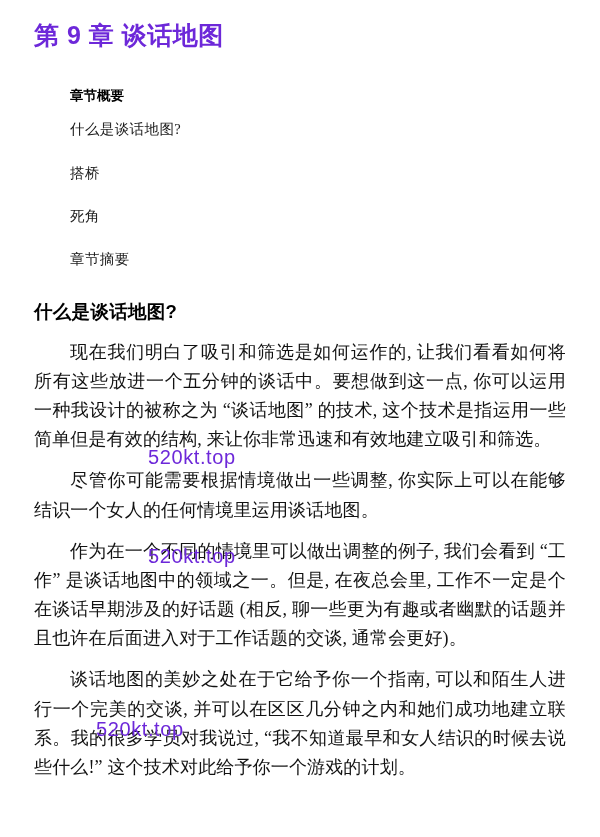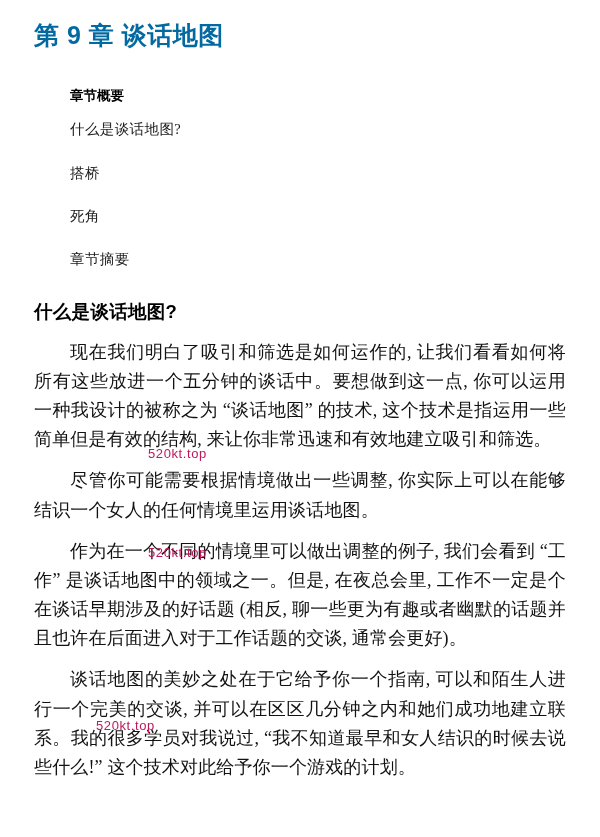--- a/index.html
+++ b/index.html
@@ -25,21 +25,21 @@
   }
 
   .chapter-title {
     font-family: "Liberation Sans", "DejaVu Sans", sans-serif;
     font-weight: bold;
     font-size: 25px;
     letter-spacing: 0.5px;
     margin: 8px 0 0 0;
     padding: 0;
     line-height: 1.25;
-    color: #0369a1;
+    color: #6d28d9;
   }
 
   .toc {
     margin: 36px 0 0 36px;
   }
 
   .toc-heading {
     font-family: "Liberation Sans", "DejaVu Sans", sans-serif;
     font-weight: bold;
     font-size: 13.5px;
@@ -77,22 +77,22 @@
   }
 
   .body-para.gap {
     margin-top: 10px;
   }
 
   
   .watermark {
     position: absolute;
     font-family: "Liberation Sans", "DejaVu Sans", sans-serif;
-    font-size: 13px;
-    color: #be185d;
+    font-size: 20px;
+    color: #6d28d9;
     letter-spacing: 0.6px;
     pointer-events: none;
     user-select: none;
   }
   .wm1 { left: 148px; top: 446px; }
   .wm2 { left: 148px; top: 545px; }
   .wm3 { left: 96px;  top: 718px; }
 </style>
 </head>
 <body>

